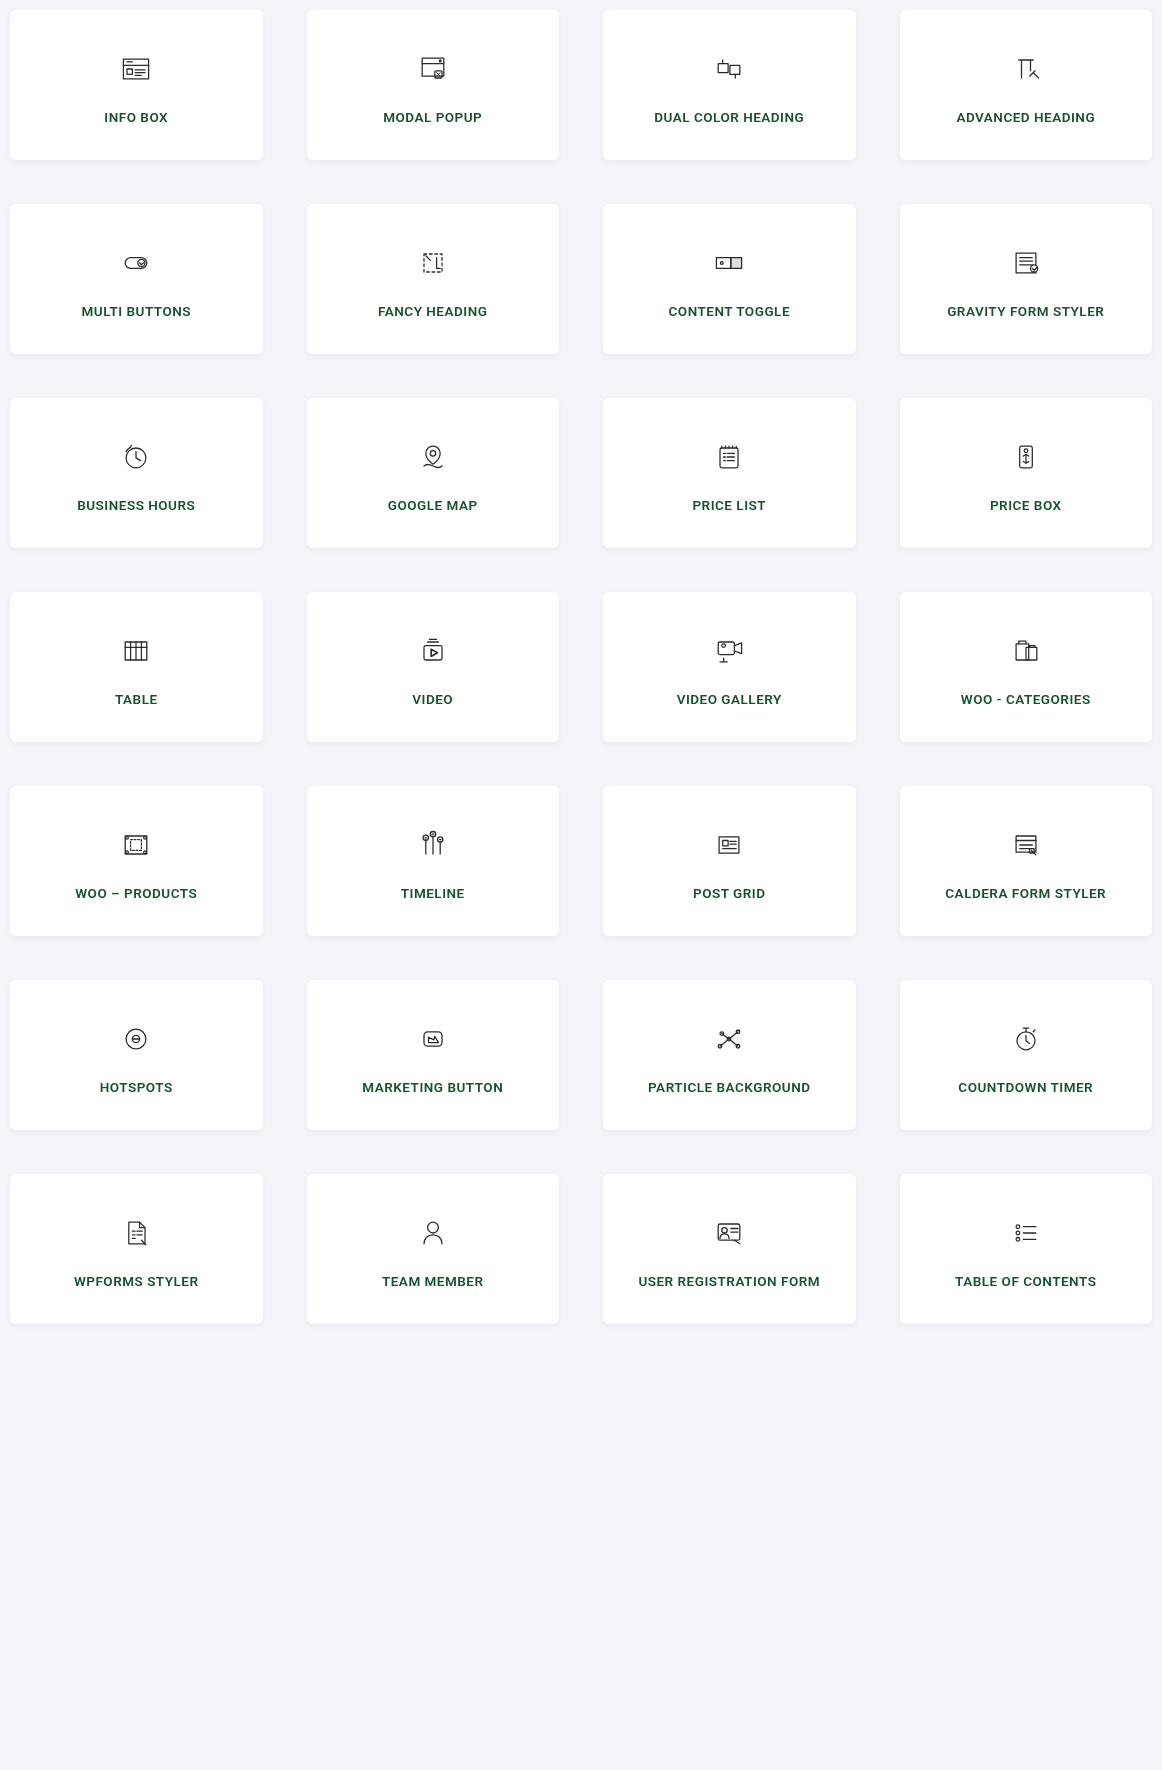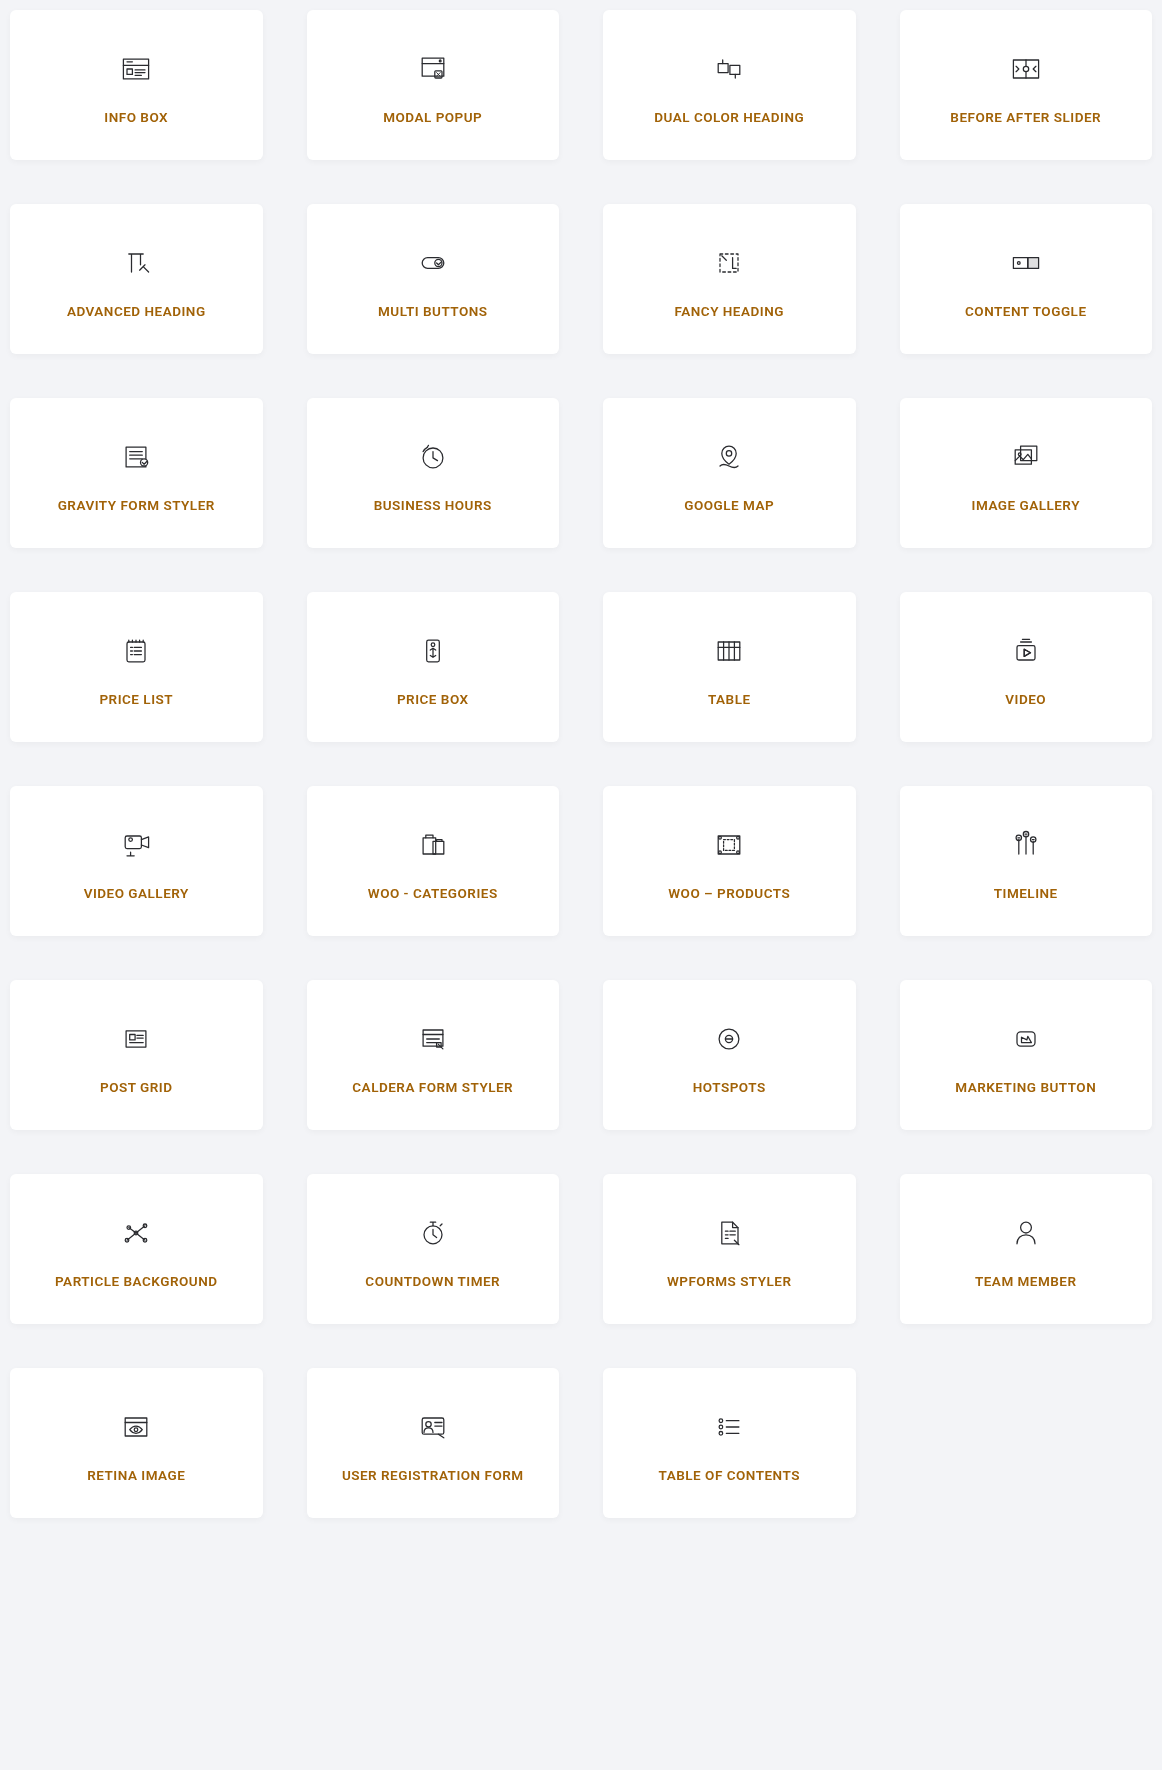--- a/index.html
+++ b/index.html
@@ -32,21 +32,21 @@
     width: 40px;
     height: 40px;
     display:flex;
     align-items:center;
     justify-content:center;
     color:#2a2b2f;
     margin-bottom: 20px;
   }
   .icon svg { width: 36px; height: 36px; stroke:#2a2b2f; stroke-width:1.4; fill:none; stroke-linecap:round; stroke-linejoin:round;}
   .label {
-    color:#a16207;
+    color:#14532d;
     font-size: 13.5px;
     font-weight: 600;
     letter-spacing: 0.5px;
     text-align:center;
     text-transform: uppercase;
   }
 </style>
 </head>
 <body>
 
@@ -72,28 +72,20 @@
         <span class="icon">
           <svg>
             <use href="#dual-color-heading-icon"></use>
           </svg>
         </span>
         <span class="label">DUAL COLOR HEADING</span>
       </div>
       <div class="card">
         <span class="icon">
           <svg>
-            <use href="#before-after-slider-icon"></use>
-          </svg>
-        </span>
-        <span class="label">BEFORE AFTER SLIDER</span>
-      </div>
-      <div class="card">
-        <span class="icon">
-          <svg>
             <use href="#advanced-heading-icon"></use>
           </svg>
         </span>
         <span class="label">ADVANCED HEADING</span>
       </div>
       <div class="card">
         <span class="icon">
           <svg>
             <use href="#multi-buttons-icon"></use>
           </svg>
@@ -136,28 +128,20 @@
         <span class="icon">
           <svg>
             <use href="#google-map-icon"></use>
           </svg>
         </span>
         <span class="label">GOOGLE MAP</span>
       </div>
       <div class="card">
         <span class="icon">
           <svg>
-            <use href="#image-gallery-icon"></use>
-          </svg>
-        </span>
-        <span class="label">IMAGE GALLERY</span>
-      </div>
-      <div class="card">
-        <span class="icon">
-          <svg>
             <use href="#price-list-icon"></use>
           </svg>
         </span>
         <span class="label">PRICE LIST</span>
       </div>
       <div class="card">
         <span class="icon">
           <svg>
             <use href="#price-box-icon"></use>
           </svg>
@@ -268,28 +252,20 @@
         </span>
         <span class="label">WPFORMS STYLER</span>
       </div>
       <div class="card">
         <span class="icon">
           <svg>
             <use href="#team-member-icon"></use>
           </svg>
         </span>
         <span class="label">TEAM MEMBER</span>
-      </div>
-      <div class="card">
-        <span class="icon">
-          <svg>
-            <use href="#retina-image-icon"></use>
-          </svg>
-        </span>
-        <span class="label">RETINA IMAGE</span>
       </div>
       <div class="card">
         <span class="icon">
           <svg>
             <use href="#user-registration-form-icon"></use>
           </svg>
         </span>
         <span class="label">USER REGISTRATION FORM</span>
       </div>
       <div class="card">

